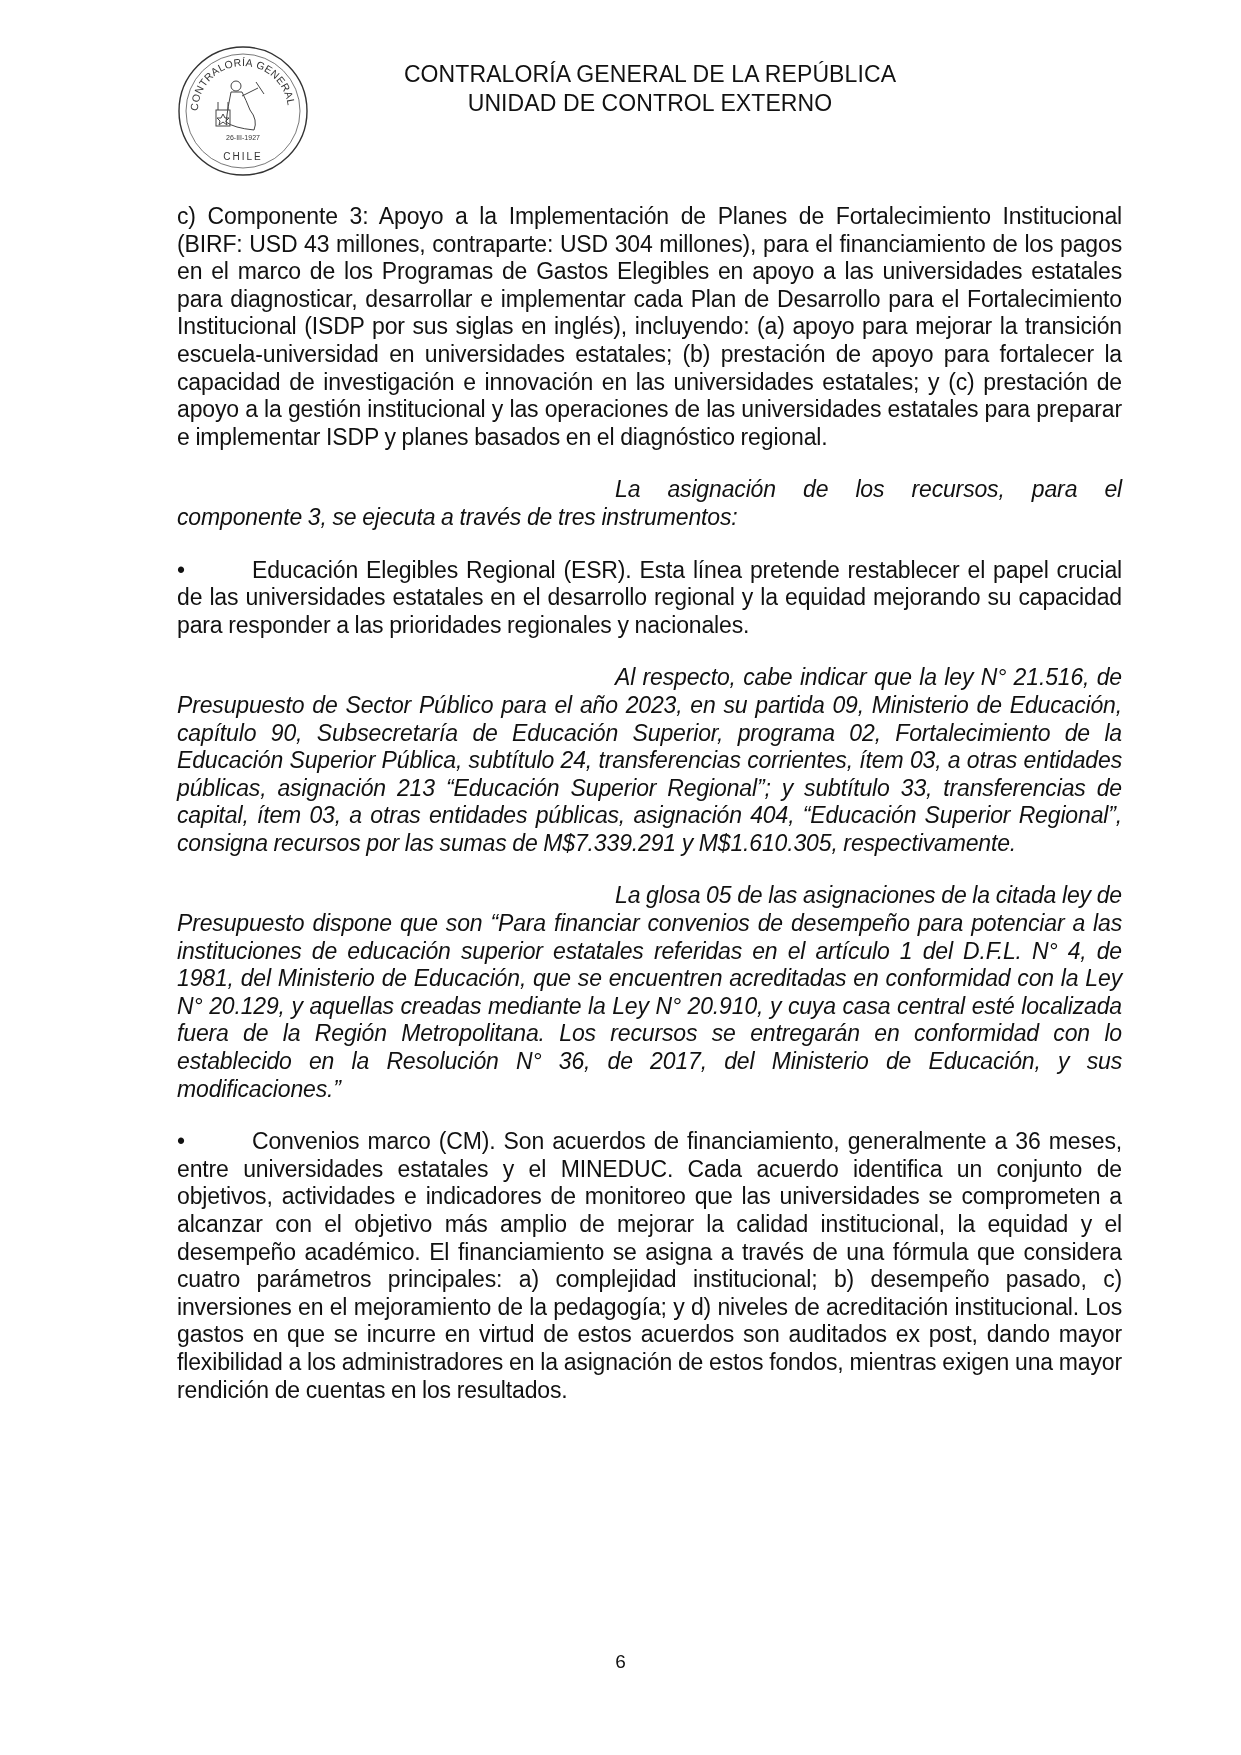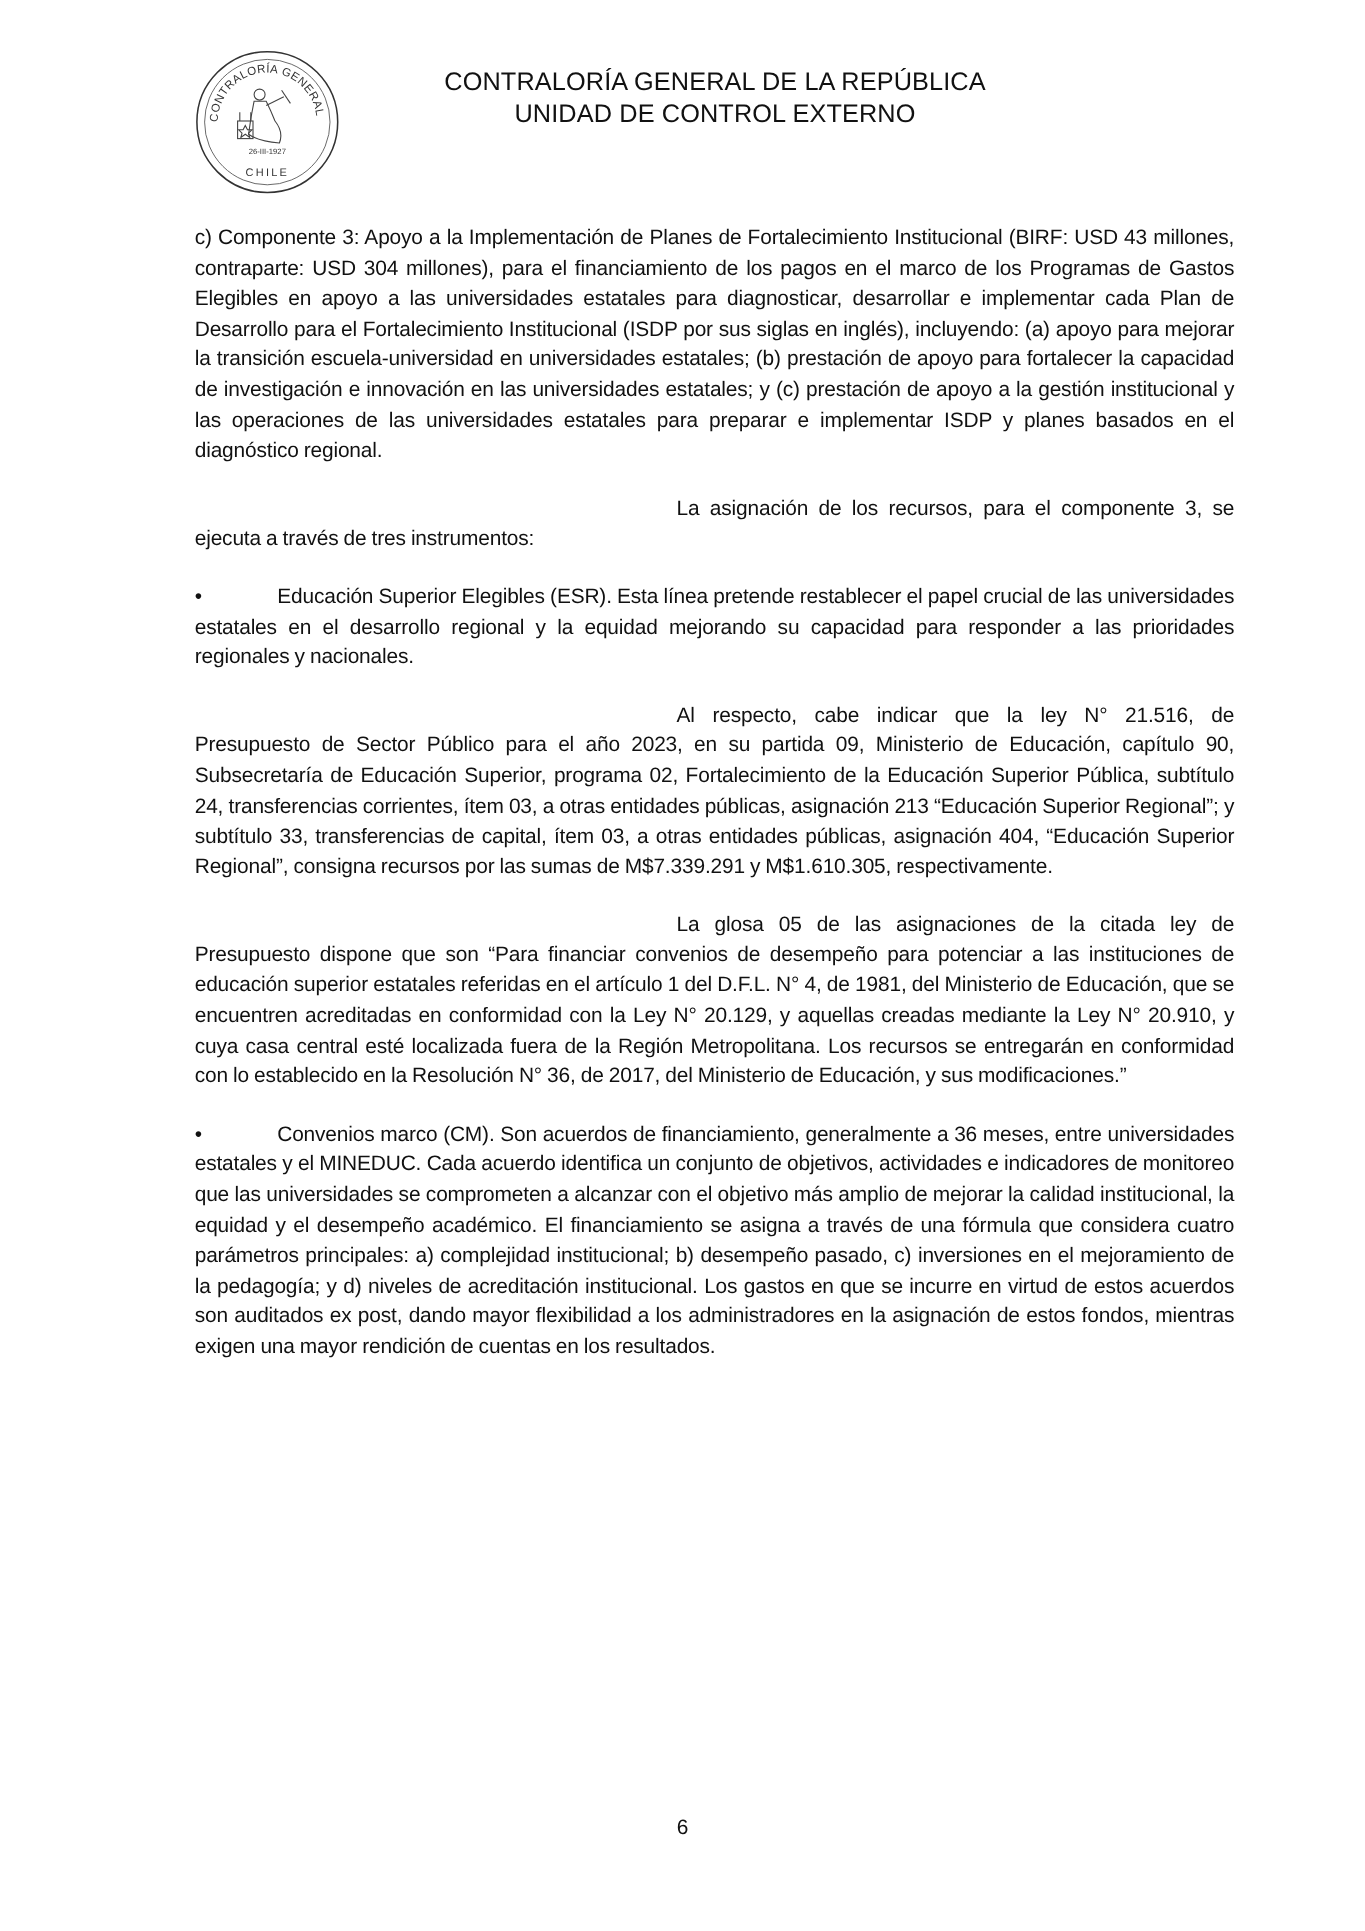--- a/index.html
+++ b/index.html
@@ -31,31 +31,32 @@
       font-size: 23px;
       line-height: 29px;
       letter-spacing: 0.1px;
     }
     .header div { white-space: nowrap; }
     .body-text {
       position: absolute;
       left: 177px;
       top: 203px;
       width: 945px;
-      font-size: 19px;
+      font-size: 23px;
       line-height: 27.6px;
       text-align: justify;
       word-spacing: -0.5px;
       letter-spacing: -0.15px;
     }
     .body-text p {
       margin: 0 0 25px 0;
     }
     .indent {
       text-indent: 438px;
+      font-style: italic;
     }
     .bullet {
       display: inline-block;
       width: 75px;
       text-indent: 0;
     }
     .page-number {
       position: absolute;
       left: 0;
       width: 1241px;
@@ -94,19 +95,19 @@
 </div>
 
 <div class="header">
   <div>CONTRALORÍA GENERAL DE LA REPÚBLICA</div>
   <div>UNIDAD DE CONTROL EXTERNO</div>
 </div>
 
 <div class="body-text">
   <p>c) Componente 3: Apoyo a la Implementación de Planes de Fortalecimiento Institucional (BIRF: USD 43 millones, contraparte: USD 304 millones), para el financiamiento de los pagos en el marco de los Programas de Gastos Elegibles en apoyo a las universidades estatales para diagnosticar, desarrollar e implementar cada Plan de Desarrollo para el Fortalecimiento Institucional (ISDP por sus siglas en inglés), incluyendo: (a) apoyo para mejorar la transición escuela-universidad en universidades estatales; (b) prestación de apoyo para fortalecer la capacidad de investigación e innovación en las universidades estatales; y (c) prestación de apoyo a la gestión institucional y las operaciones de las universidades estatales para preparar e implementar ISDP y planes basados en el diagnóstico regional.</p>
   <p class="indent">La asignación de los recursos, para el componente 3, se ejecuta a través de tres instrumentos:</p>
-  <p><span class="bullet">•</span><span>Educación Superior Elegibles (ESR). Esta línea pretende restablecer el papel crucial de las universidades estatales en el desarrollo regional y la equidad mejorando su capacidad para responder a las prioridades regionales y nacionales.</span></p>
+  <p><span class="bullet">•</span><span>Educación Elegibles Regional (ESR). Esta línea pretende restablecer el papel crucial de las universidades estatales en el desarrollo regional y la equidad mejorando su capacidad para responder a las prioridades regionales y nacionales.</span></p>
   <p class="indent">Al respecto, cabe indicar que la ley N° 21.516, de Presupuesto de Sector Público para el año 2023, en su partida 09, Ministerio de Educación, capítulo 90, Subsecretaría de Educación Superior, programa 02, Fortalecimiento de la Educación Superior Pública, subtítulo 24, transferencias corrientes, ítem 03, a otras entidades públicas, asignación 213 “Educación Superior Regional”; y subtítulo 33, transferencias de capital, ítem 03, a otras entidades públicas, asignación 404, “Educación Superior Regional”, consigna recursos por las sumas de M$7.339.291 y M$1.610.305, respectivamente.</p>
   <p class="indent">La glosa 05 de las asignaciones de la citada ley de Presupuesto dispone que son “Para financiar convenios de desempeño para potenciar a las instituciones de educación superior estatales referidas en el artículo 1 del D.F.L. N° 4, de 1981, del Ministerio de Educación, que se encuentren acreditadas en conformidad con la Ley N° 20.129, y aquellas creadas mediante la Ley N° 20.910, y cuya casa central esté localizada fuera de la Región Metropolitana. Los recursos se entregarán en conformidad con lo establecido en la Resolución N° 36, de 2017, del Ministerio de Educación, y sus modificaciones.”</p>
   <p><span class="bullet">•</span><span>Convenios marco (CM). Son acuerdos de financiamiento, generalmente a 36 meses, entre universidades estatales y el MINEDUC. Cada acuerdo identifica un conjunto de objetivos, actividades e indicadores de monitoreo que las universidades se comprometen a alcanzar con el objetivo más amplio de mejorar la calidad institucional, la equidad y el desempeño académico. El financiamiento se asigna a través de una fórmula que considera cuatro parámetros principales: a) complejidad institucional; b) desempeño pasado, c) inversiones en el mejoramiento de la pedagogía; y d) niveles de acreditación institucional. Los gastos en que se incurre en virtud de estos acuerdos son auditados ex post, dando mayor flexibilidad a los administradores en la asignación de estos fondos, mientras exigen una mayor rendición de cuentas en los resultados.</span></p>
 </div>
 
 <div class="page-number">6</div>
 
 </body></html>

